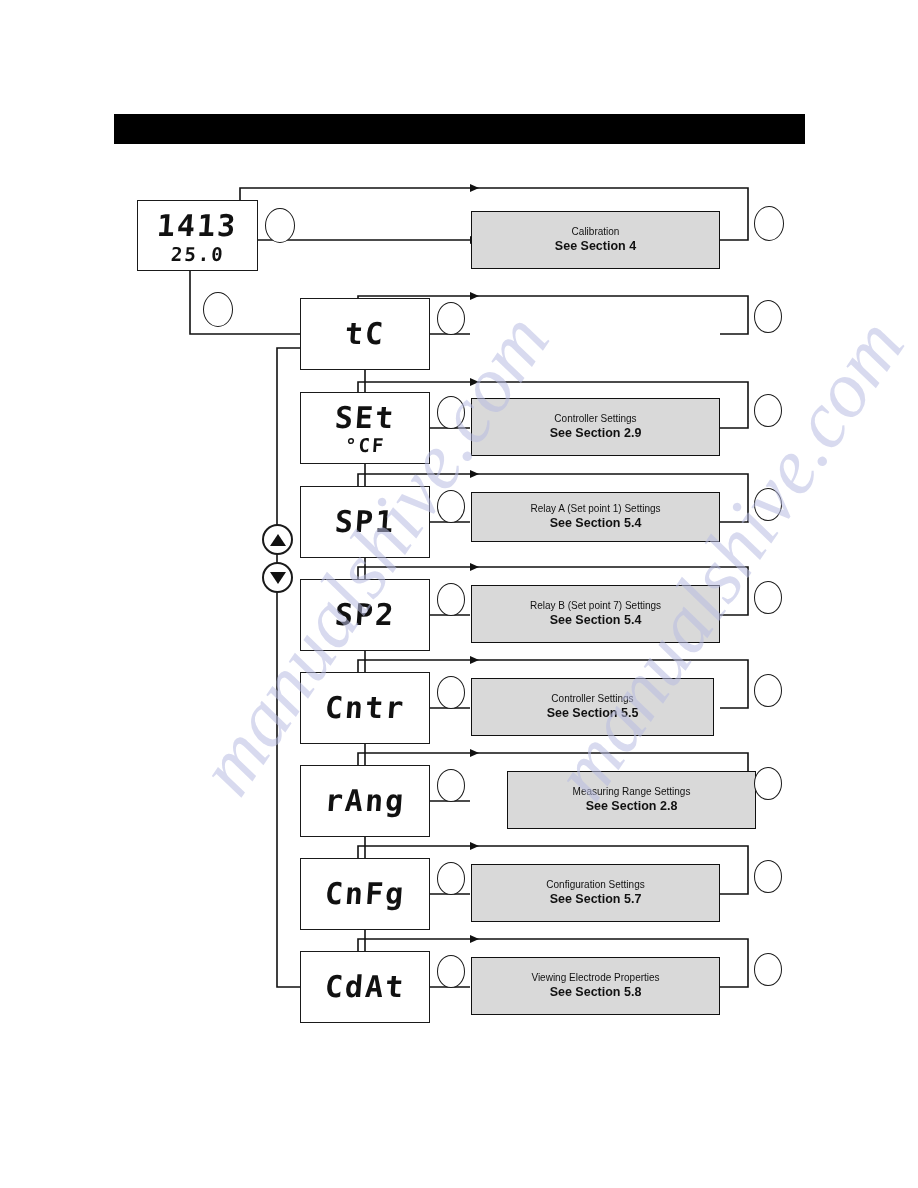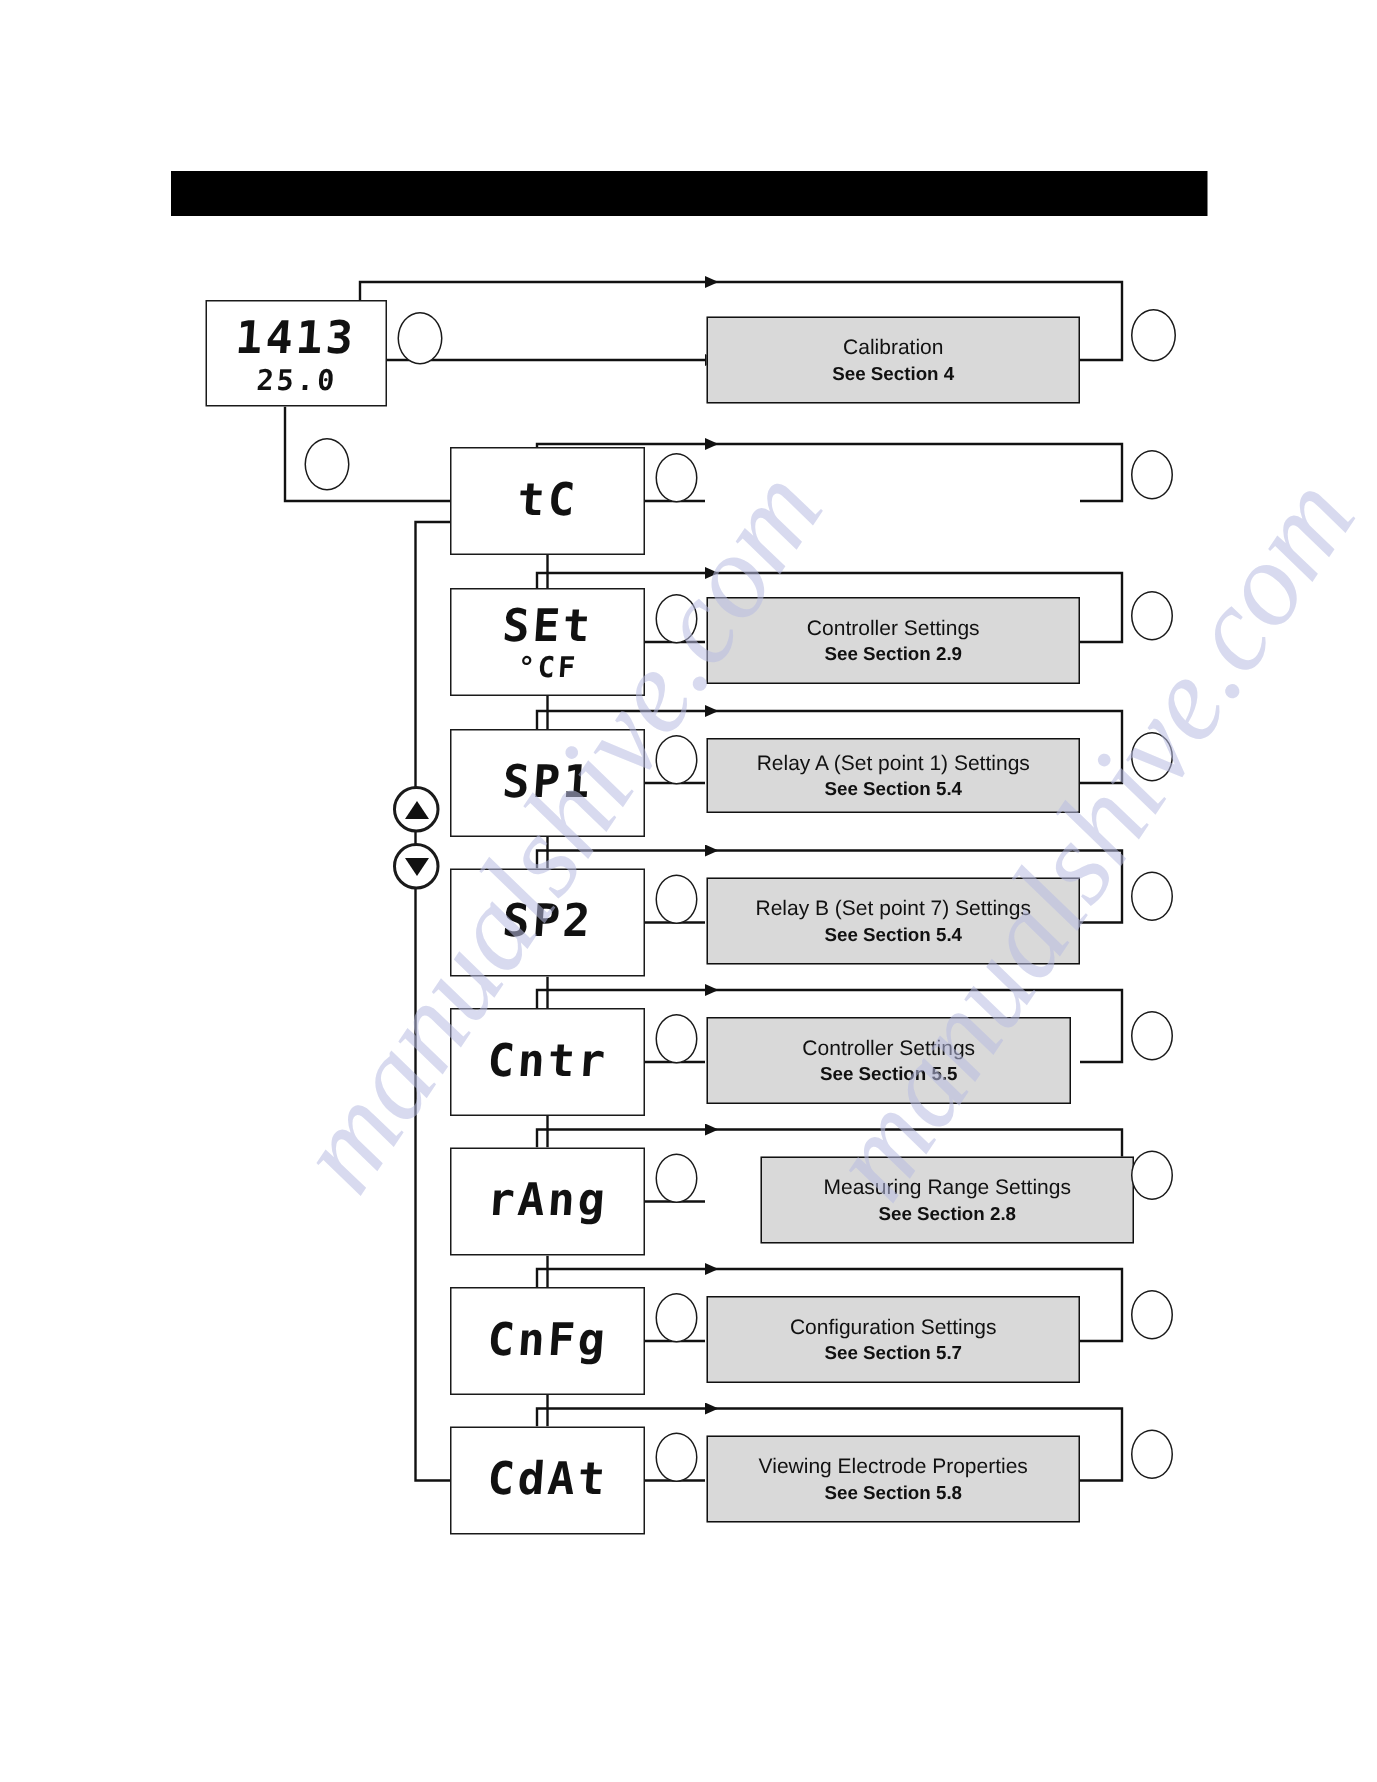--- a/index.html
+++ b/index.html
@@ -118,21 +118,21 @@
     border: 1.3px solid #111111;
     box-sizing: border-box;
     z-index: 2;
     display: flex;
     flex-direction: column;
     align-items: center;
     justify-content: center;
     color: #111111;
   }
   .desc-title {
-    font-size: 14px;
+    font-size: 10px;
     line-height: 1.25;
     font-weight: 400;
     text-align: center;
   }
   .desc-sub {
     font-size: 12.5px;
     line-height: 1.3;
     font-weight: 700;
     text-align: center;
   }

